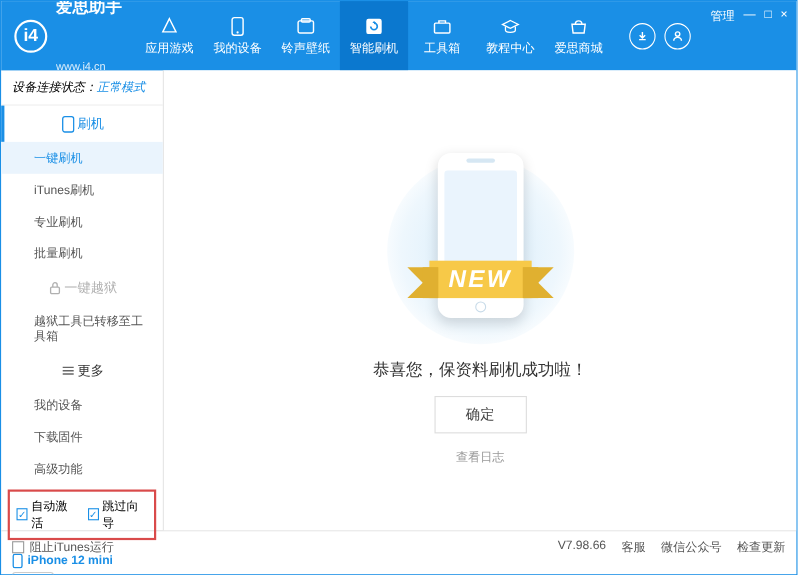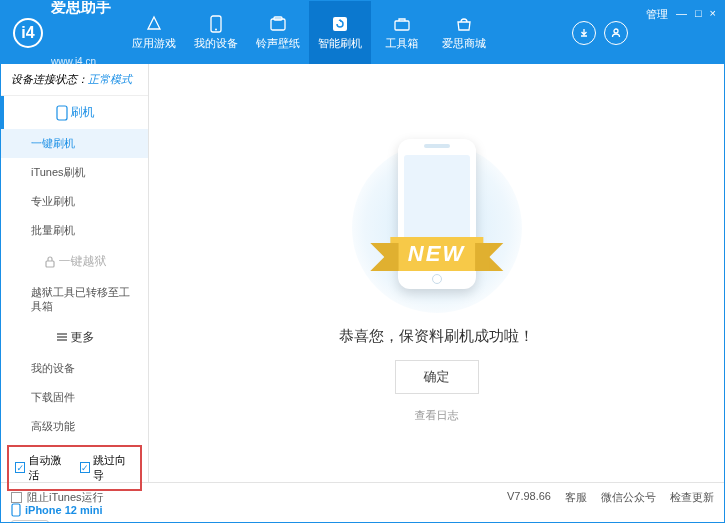--- a/index.html
+++ b/index.html
@@ -110,20 +110,29 @@
       <span class="nav-icon">
           <svg width="18" height="16" viewBox="0 0 18 16">
             <rect x="2" y="5" width="14" height="9" rx="1" fill="none" stroke="#fff" stroke-width="1.3"></rect>
             <path d="M6 5 V3 h6 v2" fill="none" stroke="#fff" stroke-width="1.3"></path>
           </svg>
         </span>
       <span>工具箱</span>
     </div>
     <div class="nav-item">
       <span class="nav-icon">
+          <svg width="20" height="16" viewBox="0 0 20 16">
+            <path d="M10 2 L18 6 L10 10 L2 6 Z" fill="none" stroke="#fff" stroke-width="1.3"></path>
+            <path d="M5 8 v4 c0 1 2 2 5 2 s5-1 5-2 v-4" fill="none" stroke="#fff" stroke-width="1.3"></path>
+          </svg>
+        </span>
+      <span>教程中心</span>
+    </div>
+    <div class="nav-item">
+      <span class="nav-icon">
           <svg width="18" height="16" viewBox="0 0 18 16">
             <path d="M3 6 h12 l-1 8 H4 Z" fill="none" stroke="#fff" stroke-width="1.3"></path>
             <path d="M6 6 a3 3 0 0 1 6 0" fill="none" stroke="#fff" stroke-width="1.3"></path>
           </svg>
         </span>
       <span>爱思商城</span>
     </div>
   </div>
   <div class="user-icons">
     <div class="circ-btn">

